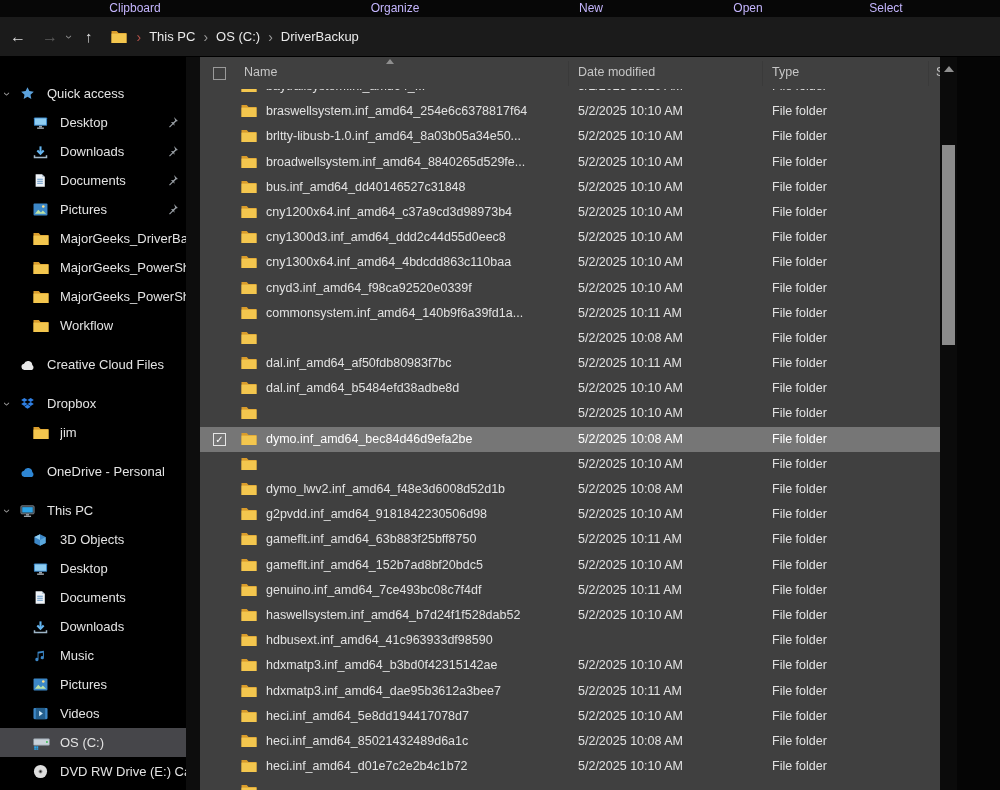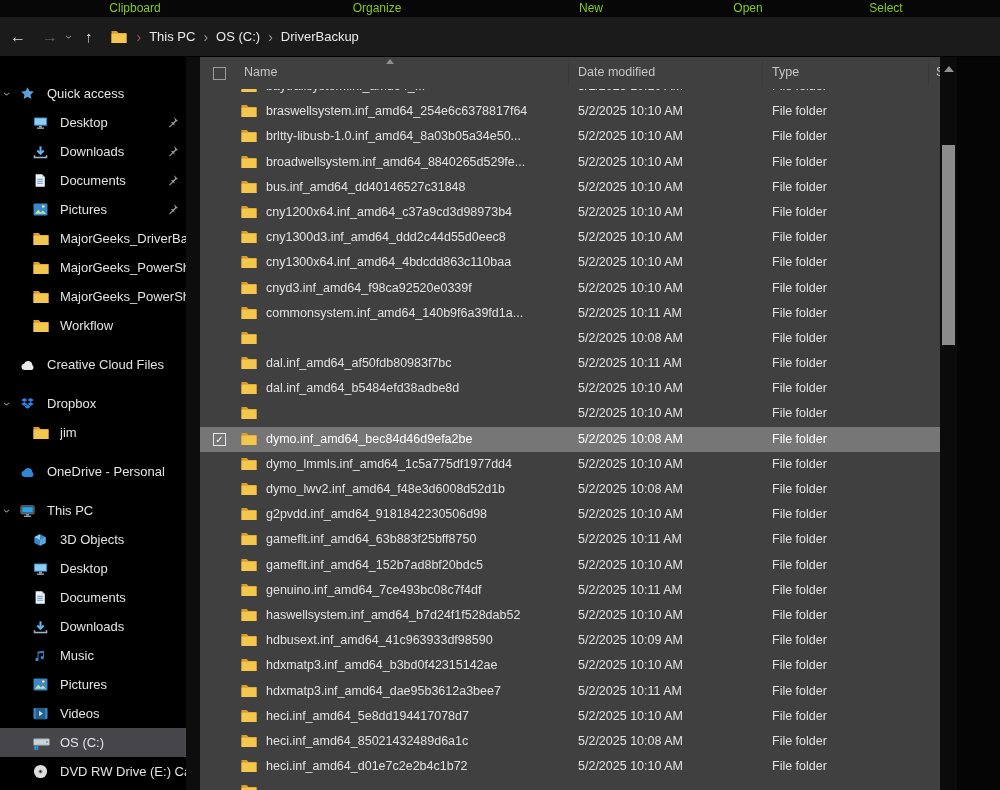--- a/index.html
+++ b/index.html
@@ -3,21 +3,21 @@
 <meta charset="utf-8">
 <style>
   * { margin:0; padding:0; box-sizing:border-box; }
   html,body { width:1000px; height:790px; overflow:hidden; background:#060606;
     font-family:"Liberation Sans", sans-serif; }
   .stage { position:relative; width:1000px; height:790px; background:#060606; }
 
   
   .ribbon { position:absolute; top:0; left:0; right:0; height:17px; background:#070707; }
   .ribbon-group-label { position:absolute; top:1px; width:120px; text-align:center;
-    font-size:12px; color:#84cc16; cursor:default; }
+    font-size:12px; color:#c4b5fd; cursor:default; }
 
   
   .navbar { position:absolute; top:17px; left:0; right:0; height:40px; background:#1b1b1b;
     display:flex; align-items:center; padding-left:10px; border-bottom:1px solid #000; }
   .nav-ico { color:#dcdcdc; font-size:16px; line-height:1; cursor:default; }
   .nav-back { margin-right:16px; }
   .nav-fwd  { color:#5c5c5c; margin-right:9px; }
   .nav-drop { color:#8a8a8a; font-size:12px; display:inline-block;
     transform:rotate(90deg); margin-right:14px; }
   .nav-up   { margin-right:18px; font-size:15px; }
@@ -85,21 +85,21 @@
   .icon svg { display:block; }
 </style>
 </head>
 <body>
 
 <div class="stage">
 
   <div class="ribbon">
     <div style="position:relative;height:100%;">
         <div class="ribbon-group-label" style="left: 75px;">Clipboard</div>
-        <div class="ribbon-group-label" style="left: 317px;">Organize</div>
+        <div class="ribbon-group-label" style="left: 335px;">Organize</div>
         <div class="ribbon-group-label" style="left: 531px;">New</div>
         <div class="ribbon-group-label" style="left: 688px;">Open</div>
         <div class="ribbon-group-label" style="left: 826px;">Select</div>
       </div>
   </div>
 
   <div class="navbar">
     <span class="nav-ico nav-back">←</span>
     <span class="nav-ico nav-fwd">→</span>
     <span class="nav-ico nav-drop">›</span>
@@ -565,21 +565,20 @@
             <span class="cell date">5/2/2025 10:08 AM</span>
             <span class="cell type">File folder</span>
           </div>
           <div class="row">
             <span class="icon ficon">
               <svg viewBox="0 0 16 14" width="16" height="14">
                 <path fill="#d99c2b" d="M.5 1h5.3l1.7 2.1h8V13H.5z"></path>
                 <path fill="#f3c64e" d="M.5 3.6h15V13H.5z"></path>
               </svg>
             </span>
-            <span class="cell name">dymo_lmmls.inf_amd64_1c5a775df1977dd4</span>
             <span class="cell date">5/2/2025 10:10 AM</span>
             <span class="cell type">File folder</span>
           </div>
           <div class="row">
             <span class="icon ficon">
               <svg viewBox="0 0 16 14" width="16" height="14">
                 <path fill="#d99c2b" d="M.5 1h5.3l1.7 2.1h8V13H.5z"></path>
                 <path fill="#f3c64e" d="M.5 3.6h15V13H.5z"></path>
               </svg>
             </span>
@@ -643,21 +642,20 @@
             <span class="cell type">File folder</span>
           </div>
           <div class="row">
             <span class="icon ficon">
               <svg viewBox="0 0 16 14" width="16" height="14">
                 <path fill="#d99c2b" d="M.5 1h5.3l1.7 2.1h8V13H.5z"></path>
                 <path fill="#f3c64e" d="M.5 3.6h15V13H.5z"></path>
               </svg>
             </span>
             <span class="cell name">hdbusext.inf_amd64_41c963933df98590</span>
-            <span class="cell date">5/2/2025 10:09 AM</span>
             <span class="cell type">File folder</span>
           </div>
           <div class="row">
             <span class="icon ficon">
               <svg viewBox="0 0 16 14" width="16" height="14">
                 <path fill="#d99c2b" d="M.5 1h5.3l1.7 2.1h8V13H.5z"></path>
                 <path fill="#f3c64e" d="M.5 3.6h15V13H.5z"></path>
               </svg>
             </span>
             <span class="cell name">hdxmatp3.inf_amd64_b3bd0f42315142ae</span>

